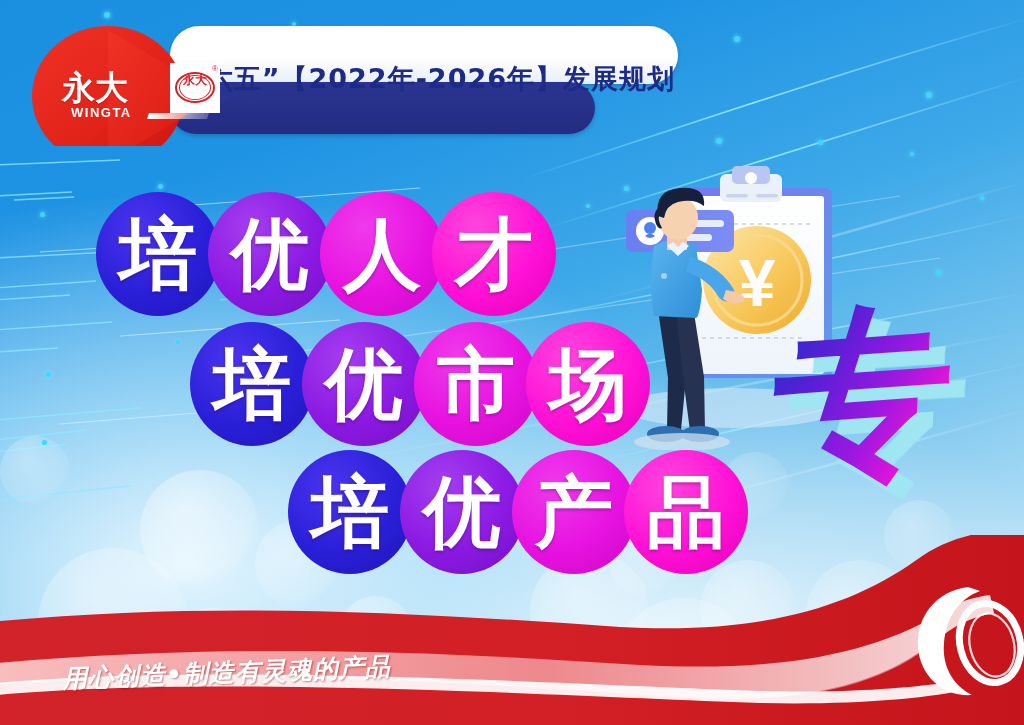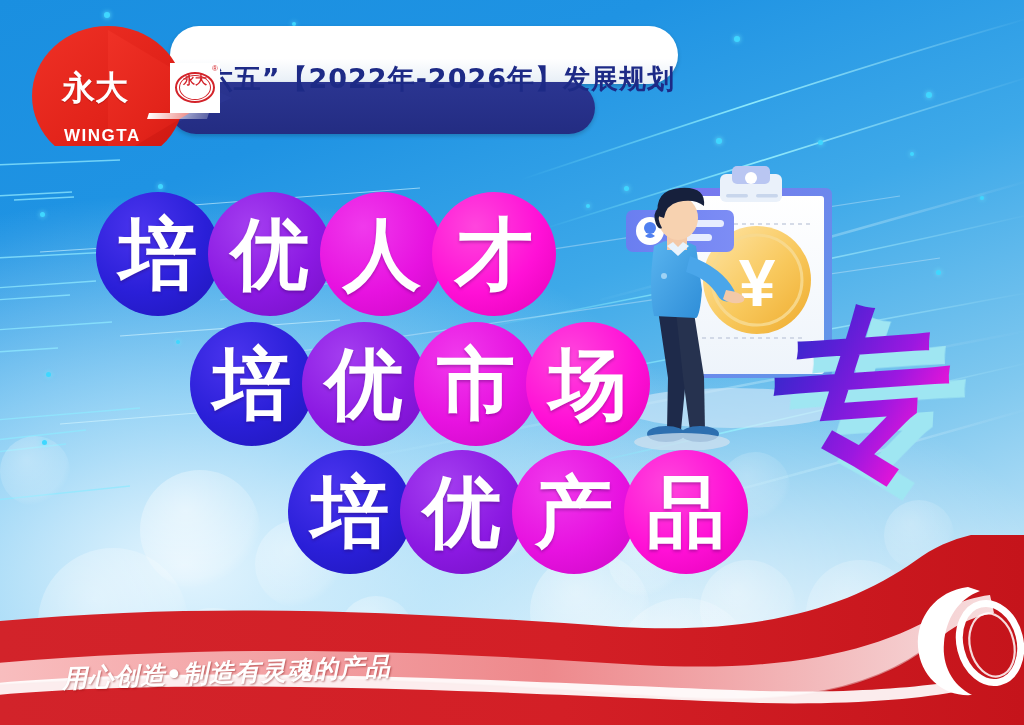--- a/index.html
+++ b/index.html
@@ -59,24 +59,23 @@
   .logo-drop svg{position:absolute;left:0;top:0;}
   .logo-mark{position:absolute;left:40px;top:45px;width:160px;height:58px;}
   .logo-cn{
     position:absolute;left:0;top:0;width:112px;height:38px;
     display:flex;align-items:center;justify-content:space-between;
     font-size:33px;font-weight:bold;color:#ffffff;
     font-family:"DejaVu Sans","Liberation Sans",sans-serif;
     text-shadow:0 1px 1px rgba(120,0,0,.4);
   }
   .logo-en{
-    position:absolute;left:2px;top:36px;
-    font-size:17px;font-weight:bold;color:#ffffff;letter-spacing:1.5px;
+    position:absolute;left:9px;top:36px;
+    font-size:13px;font-weight:bold;color:#ffffff;letter-spacing:1.5px;
     font-family:"Liberation Sans",sans-serif;
-    margin-top:21px;
   }
   .logo-en-bar{position:absolute;left:86px;top:44px;width:60px;height:6px;
     background:linear-gradient(90deg,#ffffff,rgba(255,255,255,.25));transform:skewX(-18deg);}
   .logo-seal{
     position:absolute;left:108px;top:-6px;width:50px;height:50px;background:#ffffff;
   }
   .seal-oval{
     position:absolute;left:5px;top:9px;width:40px;height:31px;
     border:2.2px solid #d3232a;border-radius:50%;
   }

